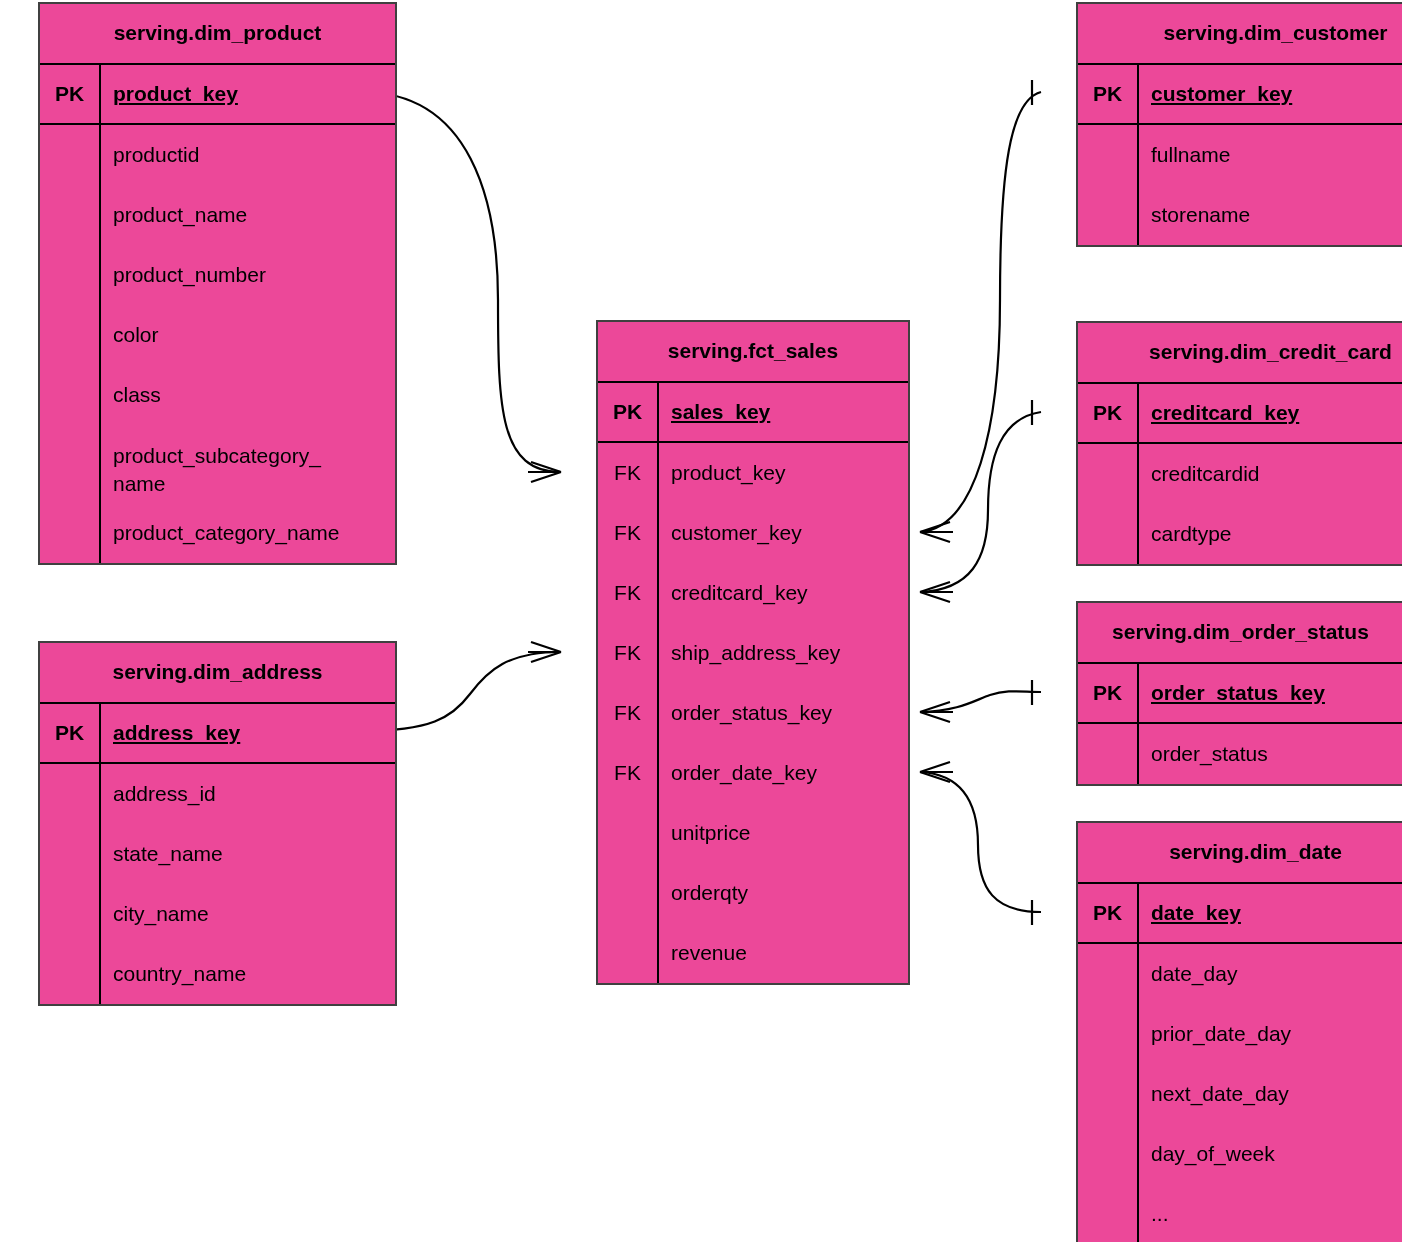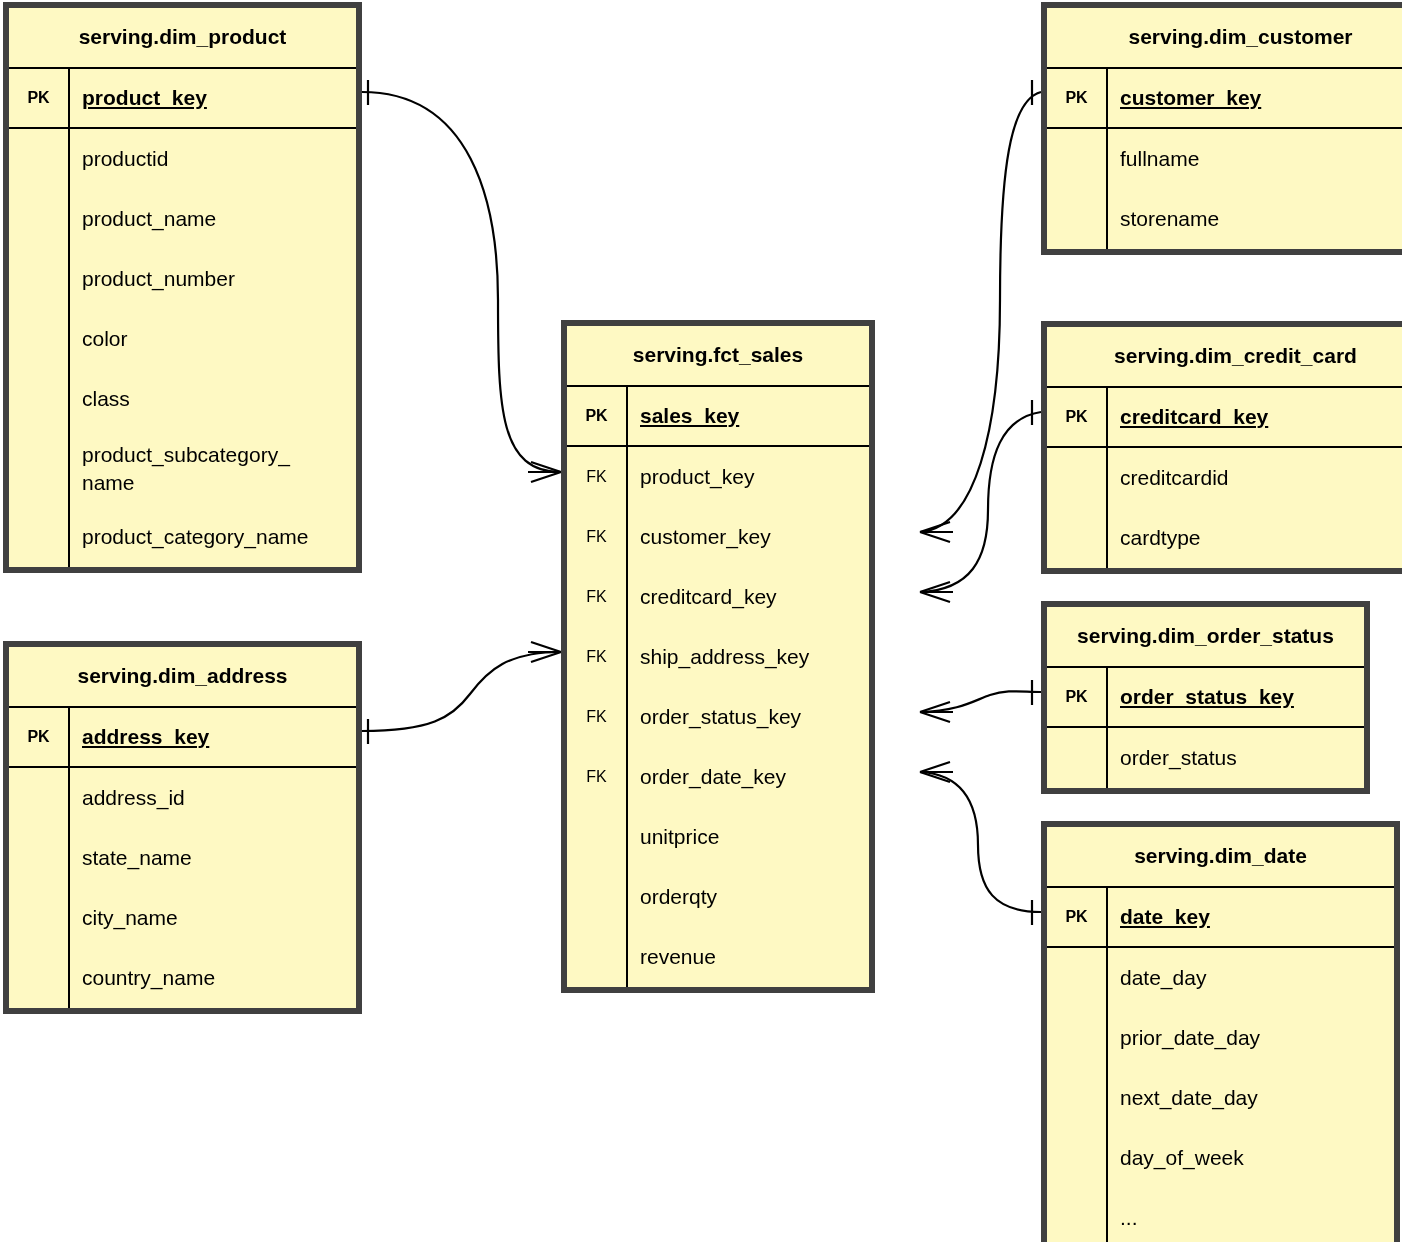--- a/index.html
+++ b/index.html
@@ -15,22 +15,23 @@
     position: relative;
     width: 1402px;
     height: 1242px;
     background: #ffffff;
     overflow: hidden;
   }
   
   .entity {
     position: absolute;
     box-sizing: border-box;
-    border: 6px solid #404040;
-    background: #fef9c3;
+    border: 2px solid #404040;
+    background: #ec4899;
+    margin-left: 35px;
   }
   .entity-title {
     box-sizing: border-box;
     height: 61px;
     line-height: 57px;
     text-align: center;
     font-weight: bold;
     font-size: 21px;
     border-bottom: 2px solid #000000;
     white-space: nowrap;
@@ -49,41 +50,41 @@
     border-bottom: 2px solid #000000;
   }
   .key-cell {
     box-sizing: border-box;
     width: 61px;
     flex: 0 0 61px;
     align-self: stretch;
     display: flex;
     align-items: center;
     justify-content: center;
-    font-size: 16px;
+    font-size: 21px;
     border-right: 2px solid #000000;
   }
   .key-cell.pk {
     font-weight: bold;
   }
   .attr-cell {
     box-sizing: border-box;
     flex: 1 1 auto;
     padding-left: 12px;
     padding-right: 8px;
     font-size: 21px;
     line-height: 28px;
   }
   .attr-cell.pk {
     font-weight: bold;
     text-decoration: underline;
   }
   .row.tall {
     min-height: 78px;
-    align-items: flex-start;
+    align-items: center;
   }
   .row.tall .attr-cell {
     padding-top: 12px;
   }
   .row.tall .key-cell {
     align-self: stretch;
   }
   
   #connectors {
     position: absolute;

